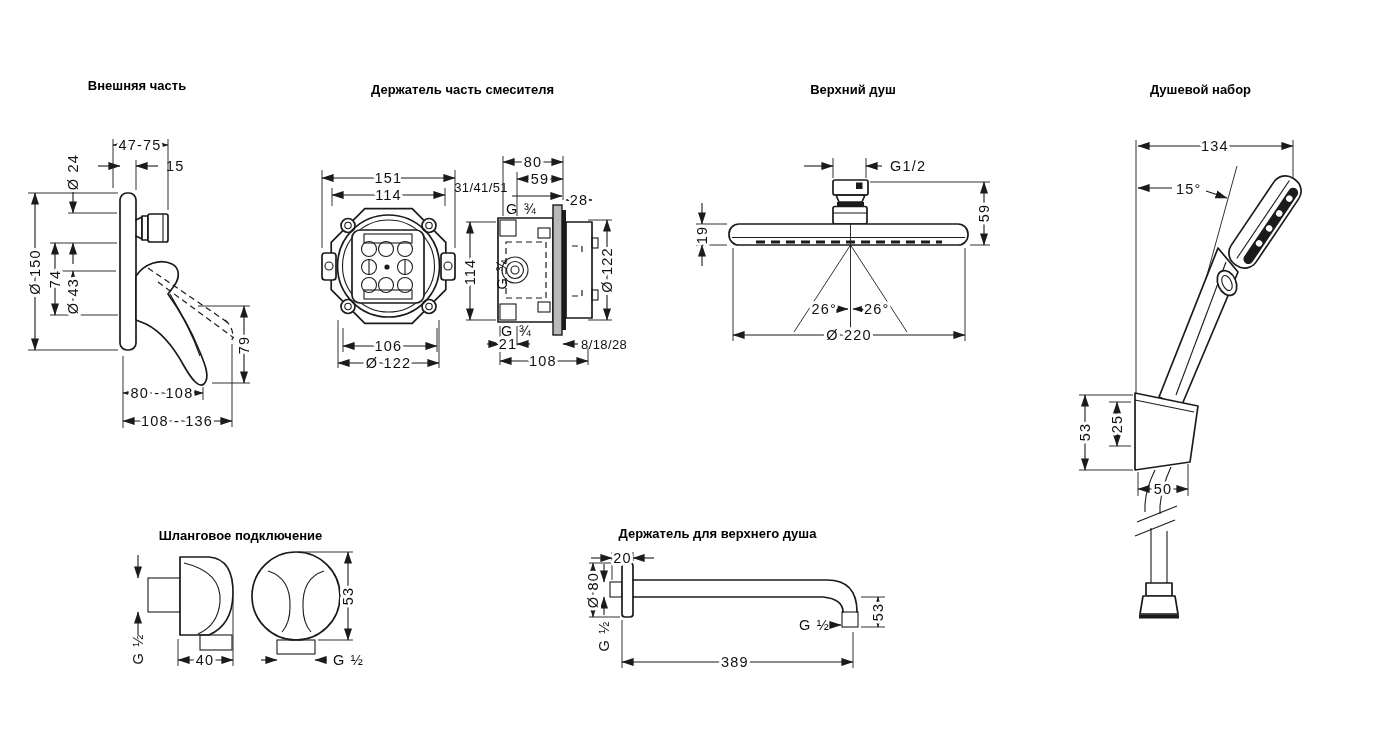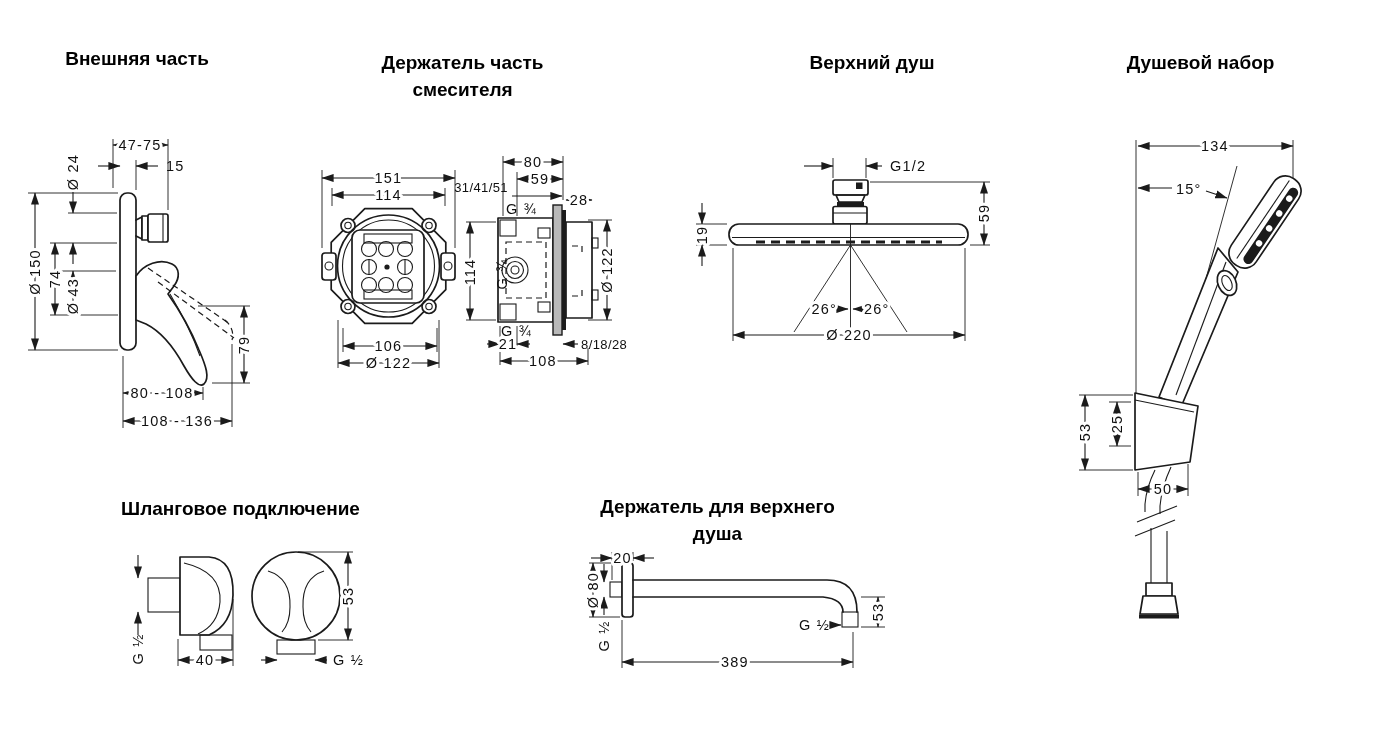--- a/index.html
+++ b/index.html
@@ -11,21 +11,21 @@
   .d  {fill:none;stroke:#1b1b1b;stroke-width:1.1;}
   .x  {fill:none;stroke:#1b1b1b;stroke-width:0.9;}
   .ds {fill:none;stroke:#1b1b1b;stroke-width:1.2;stroke-dasharray:6 4;}
   .dk {fill:#1b1b1b;}
   text{font-family:"Liberation Sans",sans-serif;fill:#101010;}
   .t  {font-size:14.5px;letter-spacing:1.2px;}
   .ts {font-size:13px;letter-spacing:0.4px;}
   .m  {text-anchor:middle;}
   .e  {text-anchor:end;}
   .h  {paint-order:stroke;stroke:#fff;stroke-width:6px;stroke-linejoin:round;}
-  .ttl{position:absolute;font-weight:bold;font-size:19px;color:#000;text-align:center;line-height:1.4;}
+  .ttl{position:absolute;font-weight:bold;font-size:13px;color:#000;text-align:center;line-height:1.4;margin-top:31px;}
 </style>
 </head>
 <body>
 
 <div id="sheet">
 
   <svg width="0" height="0" style="position:absolute" aria-hidden="true">
     <defs>
       <marker id="ar" viewBox="0 0 12 8" refX="11.5" refY="4" markerWidth="11" markerHeight="7.5" orient="auto-start-reverse">
           <path d="M0,0 L12,4 L0,8 Z" fill="#1b1b1b"></path>
@@ -33,21 +33,21 @@
       <pattern id="hv" width="3.6" height="8" patternUnits="userSpaceOnUse">
         <path d="M1.2,0 V8" stroke="#1b1b1b" stroke-width="1"></path>
       </pattern>
     </defs>
   </svg>
 
   <div class="ttl" style="left:37px;top:46px;width:200px">
     <div>Внешняя часть</div>
   </div>
   <div class="ttl" style="left:330px;top:50px;width:265px">Держатель часть смесителя</div>
-  <div class="ttl" style="left:807px;top:50px;width:130px">Верхний душ</div>
+  <div class="ttl" style="left:788px;top:50px;width:130px">Верхний душ</div>
   <div class="ttl" style="left:1118px;top:50px;width:165px">Душевой набор</div>
   <div class="ttl" style="left:575px;top:494px;width:285px">Держатель для верхнего душа</div>
   <div class="ttl" style="left:118px;top:496px;width:245px">Шланговое подключение</div>
 
   <svg style="left:20px;top:128px" width="260" height="310" viewBox="0 0 260 310">
     <g>
       <rect class="f" x="100" y="65" width="16" height="157" rx="7"></rect>
       <path class="o" d="M116,92 L122,89 L122,111 L116,108"></path>
       <rect class="f" x="122" y="88" width="6" height="24"></rect>
       <rect class="f" x="128" y="86" width="20" height="28" rx="2"></rect>

